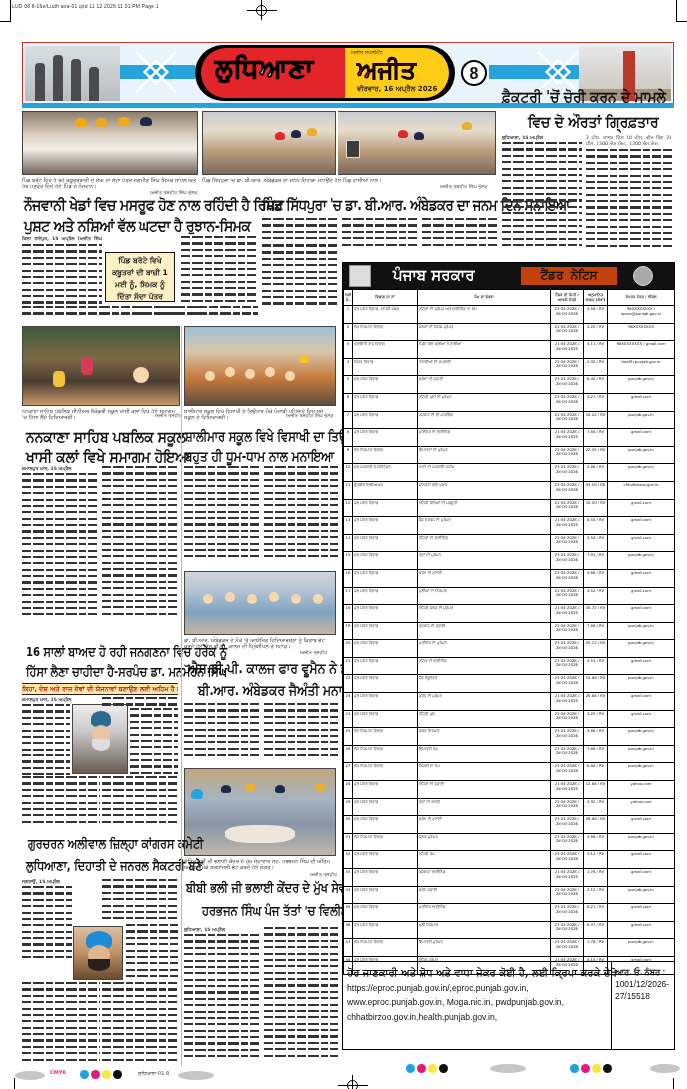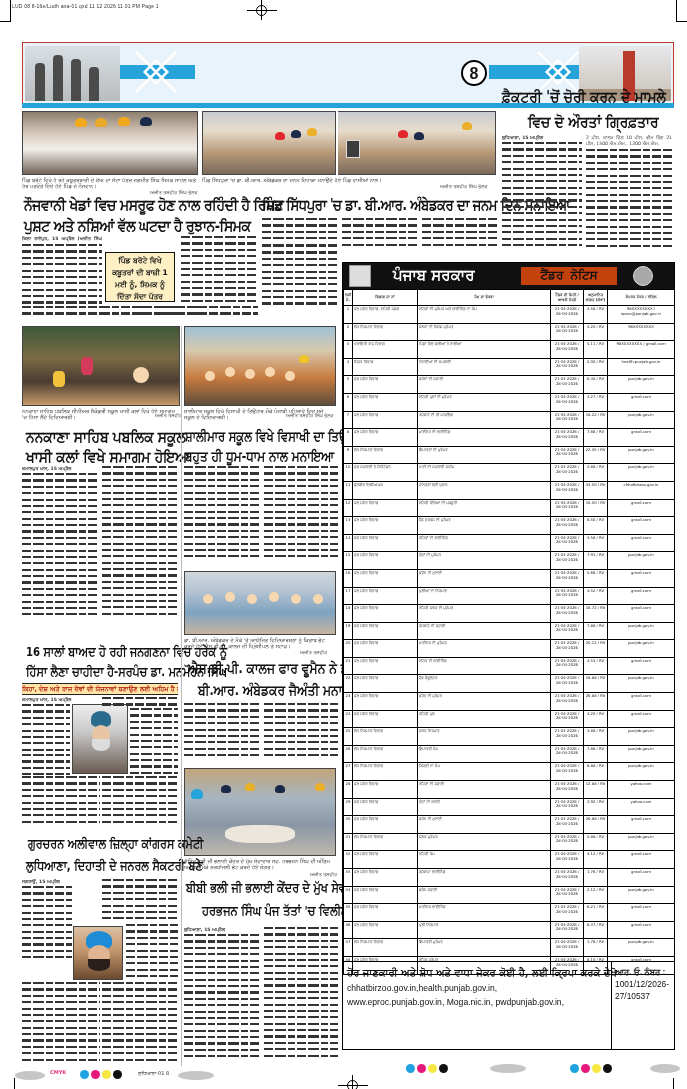--- a/index.html
+++ b/index.html
@@ -94,20 +94,28 @@
   <div class="mh-band" style="left:97px;width:75px"></div>
   <div class="mh-diam" style="left:108px">
     <svg viewBox="0 0 50 50">
         <g fill="none" stroke="#fff" stroke-width="2.5">
           <path d="M5 5 L25 25 L45 5"></path>
           <path d="M5 45 L25 25 L45 45"></path>
           <rect x="17" y="17" width="16" height="16" transform="rotate(45 25 25)"></rect>
         </g>
       </svg>
   </div>
+  <div class="mh-pill">
+    <div class="mh-red"></div>
+    <div class="mh-yel"></div>
+    <div class="mh-city">ਲੁਧਿਆਣਾ</div>
+    <div class="mh-tag">ਅਜੀਤ ਸਪਲੀਮੈਂਟ</div>
+    <div class="mh-brand">ਅਜੀਤ</div>
+    <div class="mh-date">ਵੀਰਵਾਰ, 16 ਅਪ੍ਰੈਲ 2026</div>
+  </div>
   <div class="mh-page">8</div>
   <div class="mh-band" style="left:466px;width:96px"></div>
   <div class="mh-diam" style="left:510px">
     <svg viewBox="0 0 50 50">
         <g fill="none" stroke="#fff" stroke-width="2.5">
           <path d="M5 5 L25 25 L45 5"></path>
           <path d="M5 45 L25 25 L45 45"></path>
           <rect x="17" y="17" width="16" height="16" transform="rotate(45 25 25)"></rect>
         </g>
       </svg>
@@ -925,26 +933,27 @@
           <td>ਨਹਿਰ ਮੁਰੰਮਤ</td>
           <td class="c">21-04-2026 / 28-04-2026</td>
           <td class="c">8.10 / RV</td>
           <td class="c">gmail.com</td>
         </tr>
       </tbody>
   </table>
   <div class="t-foot">
     <div class="main">
       <div class="pa">ਹੋਰ ਜਾਣਕਾਰੀ ਅਤੇ ਸ਼ੋਧ ਅਤੇ ਵਾਧਾ ਜੇਕਰ ਕੋਈ ਹੈ, ਲਈ ਕ੍ਰਿਪਾ ਕਰਕੇ ਦੇਖੋ</div>
+      <div>https://eproc.punjab.gov.in/,eproc.punjab.gov.in,</div>
+      <div>www.eproc.punjab.gov.in, Moga.nic.in, pwdpunjab.gov.in,</div>
       <div>chhatbirzoo.gov.in,health.punjab.gov.in,</div>
-      <div>www.eproc.punjab.gov.in, Moga.nic.in, pwdpunjab.gov.in,</div>
     </div>
     <div class="ref">
       <div style="font-weight:bold">ਆਰ. ਓ. ਨੰਬਰ :</div>
-      <div style="word-break:break-all">1001/12/2026-27/10537</div>
+      <div style="word-break:break-all">1001/12/2026-27/15518</div>
     </div>
   </div>
 </div>
 
 <div class="grey-oval" style="left:15px;top:1071px"></div>
 <div class="footmark" style="left:50px;top:1069px;font-weight:bold;color:#e52c7a">CMYK</div>
 <div class="dots" style="left:80px;top:1070px">
     <i style="background:#1fa3e0"></i>
     <i style="background:#e6197a"></i>
     <i style="background:#f6e840"></i>

